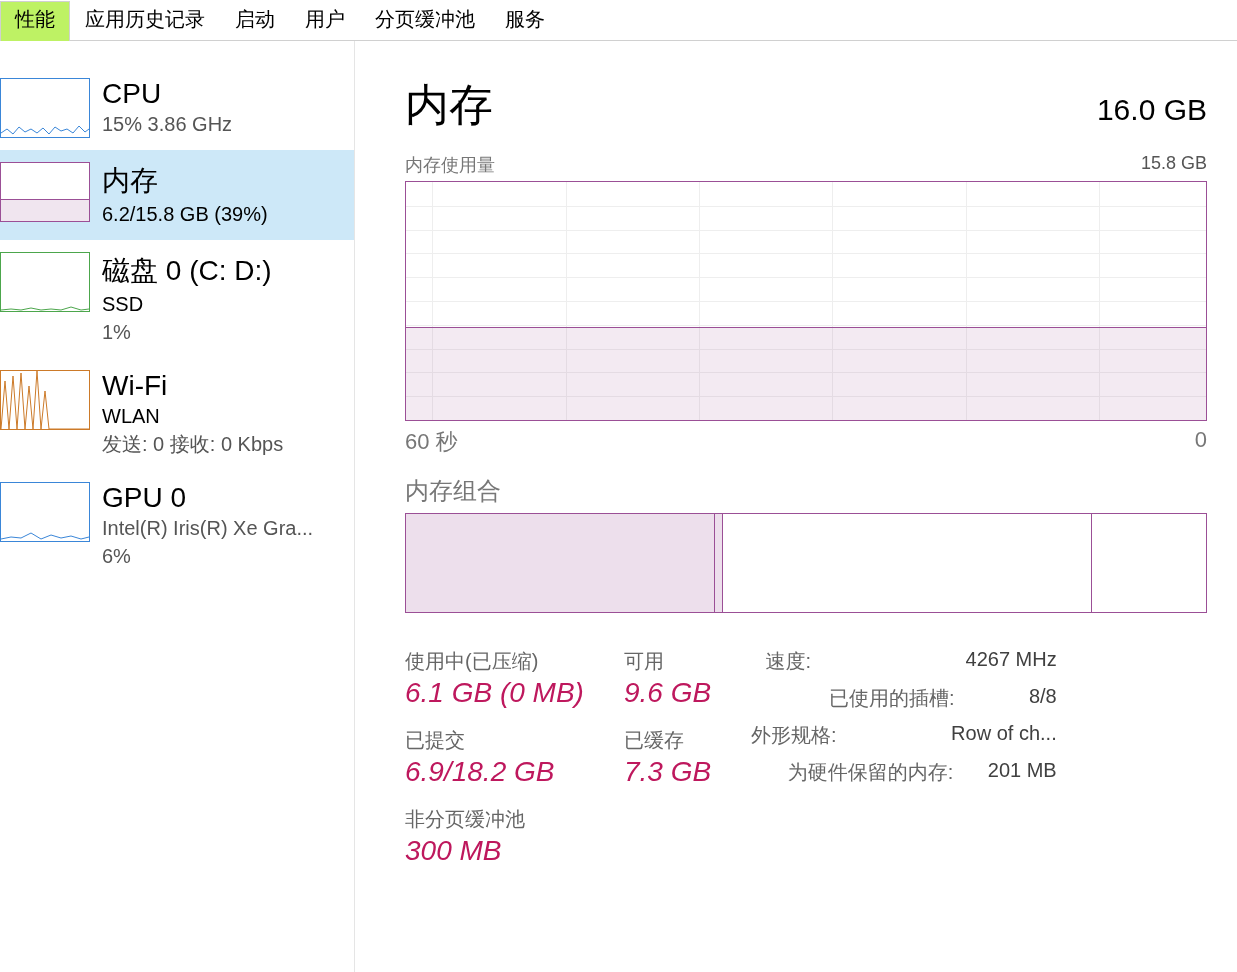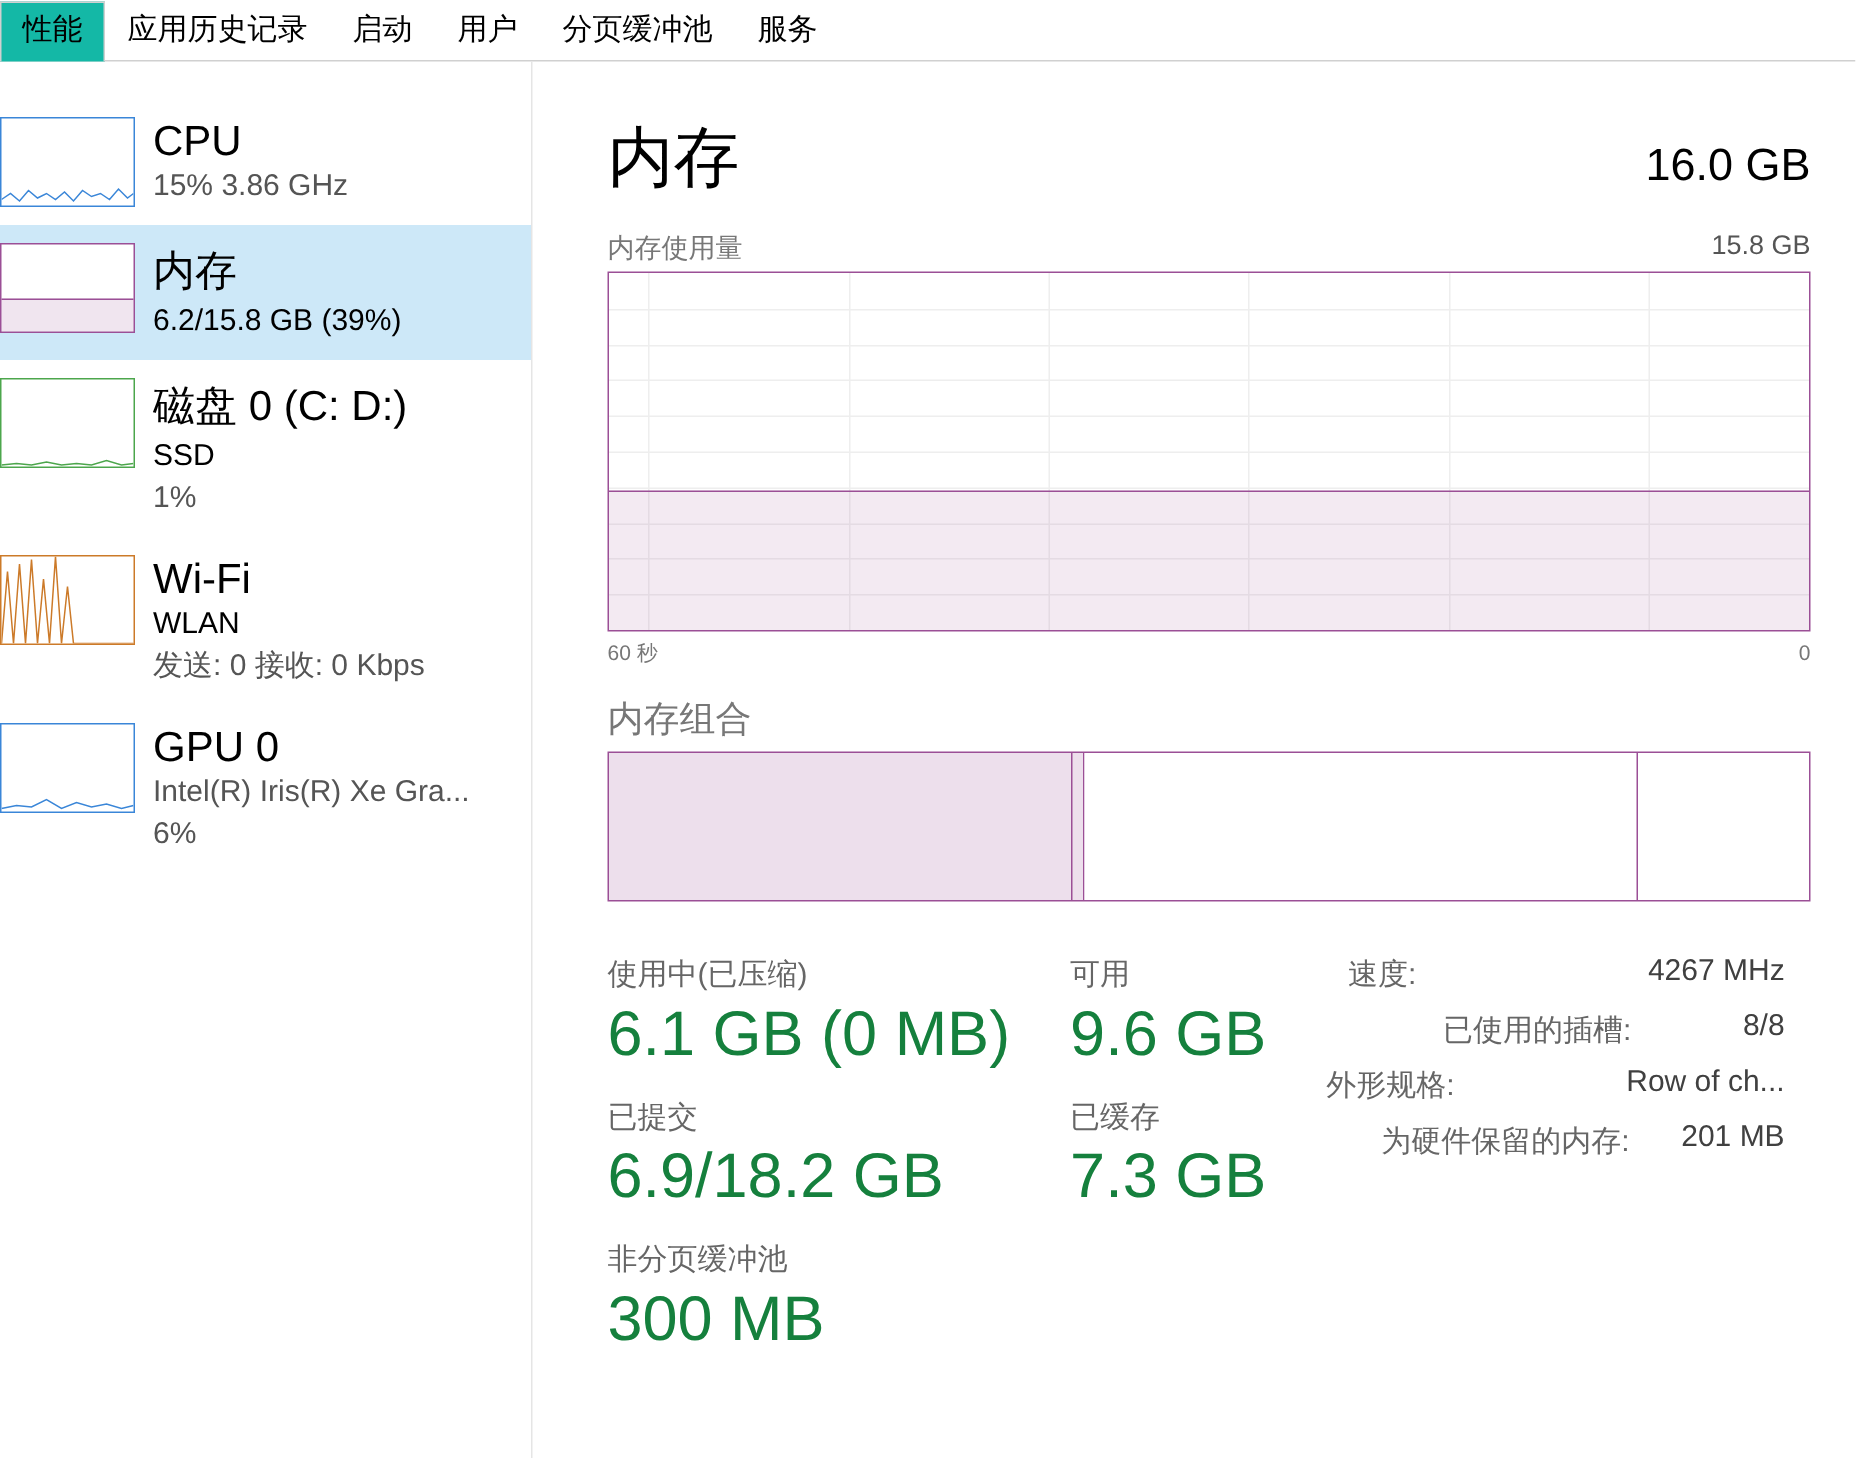--- a/index.html
+++ b/index.html
@@ -23,21 +23,21 @@
       padding: 4px 14px 8px 14px;
       cursor: pointer;
       color: #000;
       border: 1px solid transparent;
       border-bottom: none;
       position: relative;
       top: 1px;
     }
     .tab.active {
       border-color: #d0d0d0;
-      background: #14b8a6;
+      background: #bef264;
     }
     
     .main {
       display: flex;
       height: calc(100% - 40px);
     }
     .sidebar {
       width: 355px;
       padding-top: 25px;
       border-right: 1px solid #e5e5e5;
@@ -107,21 +107,21 @@
       position: absolute; top:0; bottom:0; border-left:1px solid #eee;
     }
     .graph-main .fill {
       position: absolute; left:0; right:0; bottom:0;
       background: rgba(155,79,150,0.12);
       border-top: 1px solid #9b4f96;
     }
     .graph-axis {
       display: flex;
       justify-content: space-between;
-      font-size: 14px;
+      font-size: 22px;
       color: #777;
       margin-top: 6px;
     }
 
     .comp-label { font-size: 24px; color: #777; margin-top: 18px; }
     .comp-bar {
       border: 1px solid #9b4f96;
       height: 100px;
       margin-top: 6px;
       display: flex;
@@ -139,21 +139,21 @@
       margin-top: 35px;
       gap: 40px;
     }
     .stats-left {
       display: grid;
       grid-template-columns: auto auto;
       column-gap: 40px;
       row-gap: 18px;
     }
     .stat-label { font-size: 20px; color: #666; }
-    .stat-value { font-size: 42px; color: #15803d; margin-top: 2px;}
+    .stat-value { font-size: 28px; color: #be185d; margin-top: 2px; font-style: italic;}
     .stat-block { }
 
     .stats-right { }
     .kv-row { display: flex; font-size: 20px; margin-bottom: 10px; justify-content: flex-end; }
     .kv-key { color: #666; width: 200px; }
     .kv-val { color: #404040; white-space: nowrap; overflow: hidden; text-overflow: ellipsis; max-width: 140px;}
   </style>
 </head>
 <body>
 

